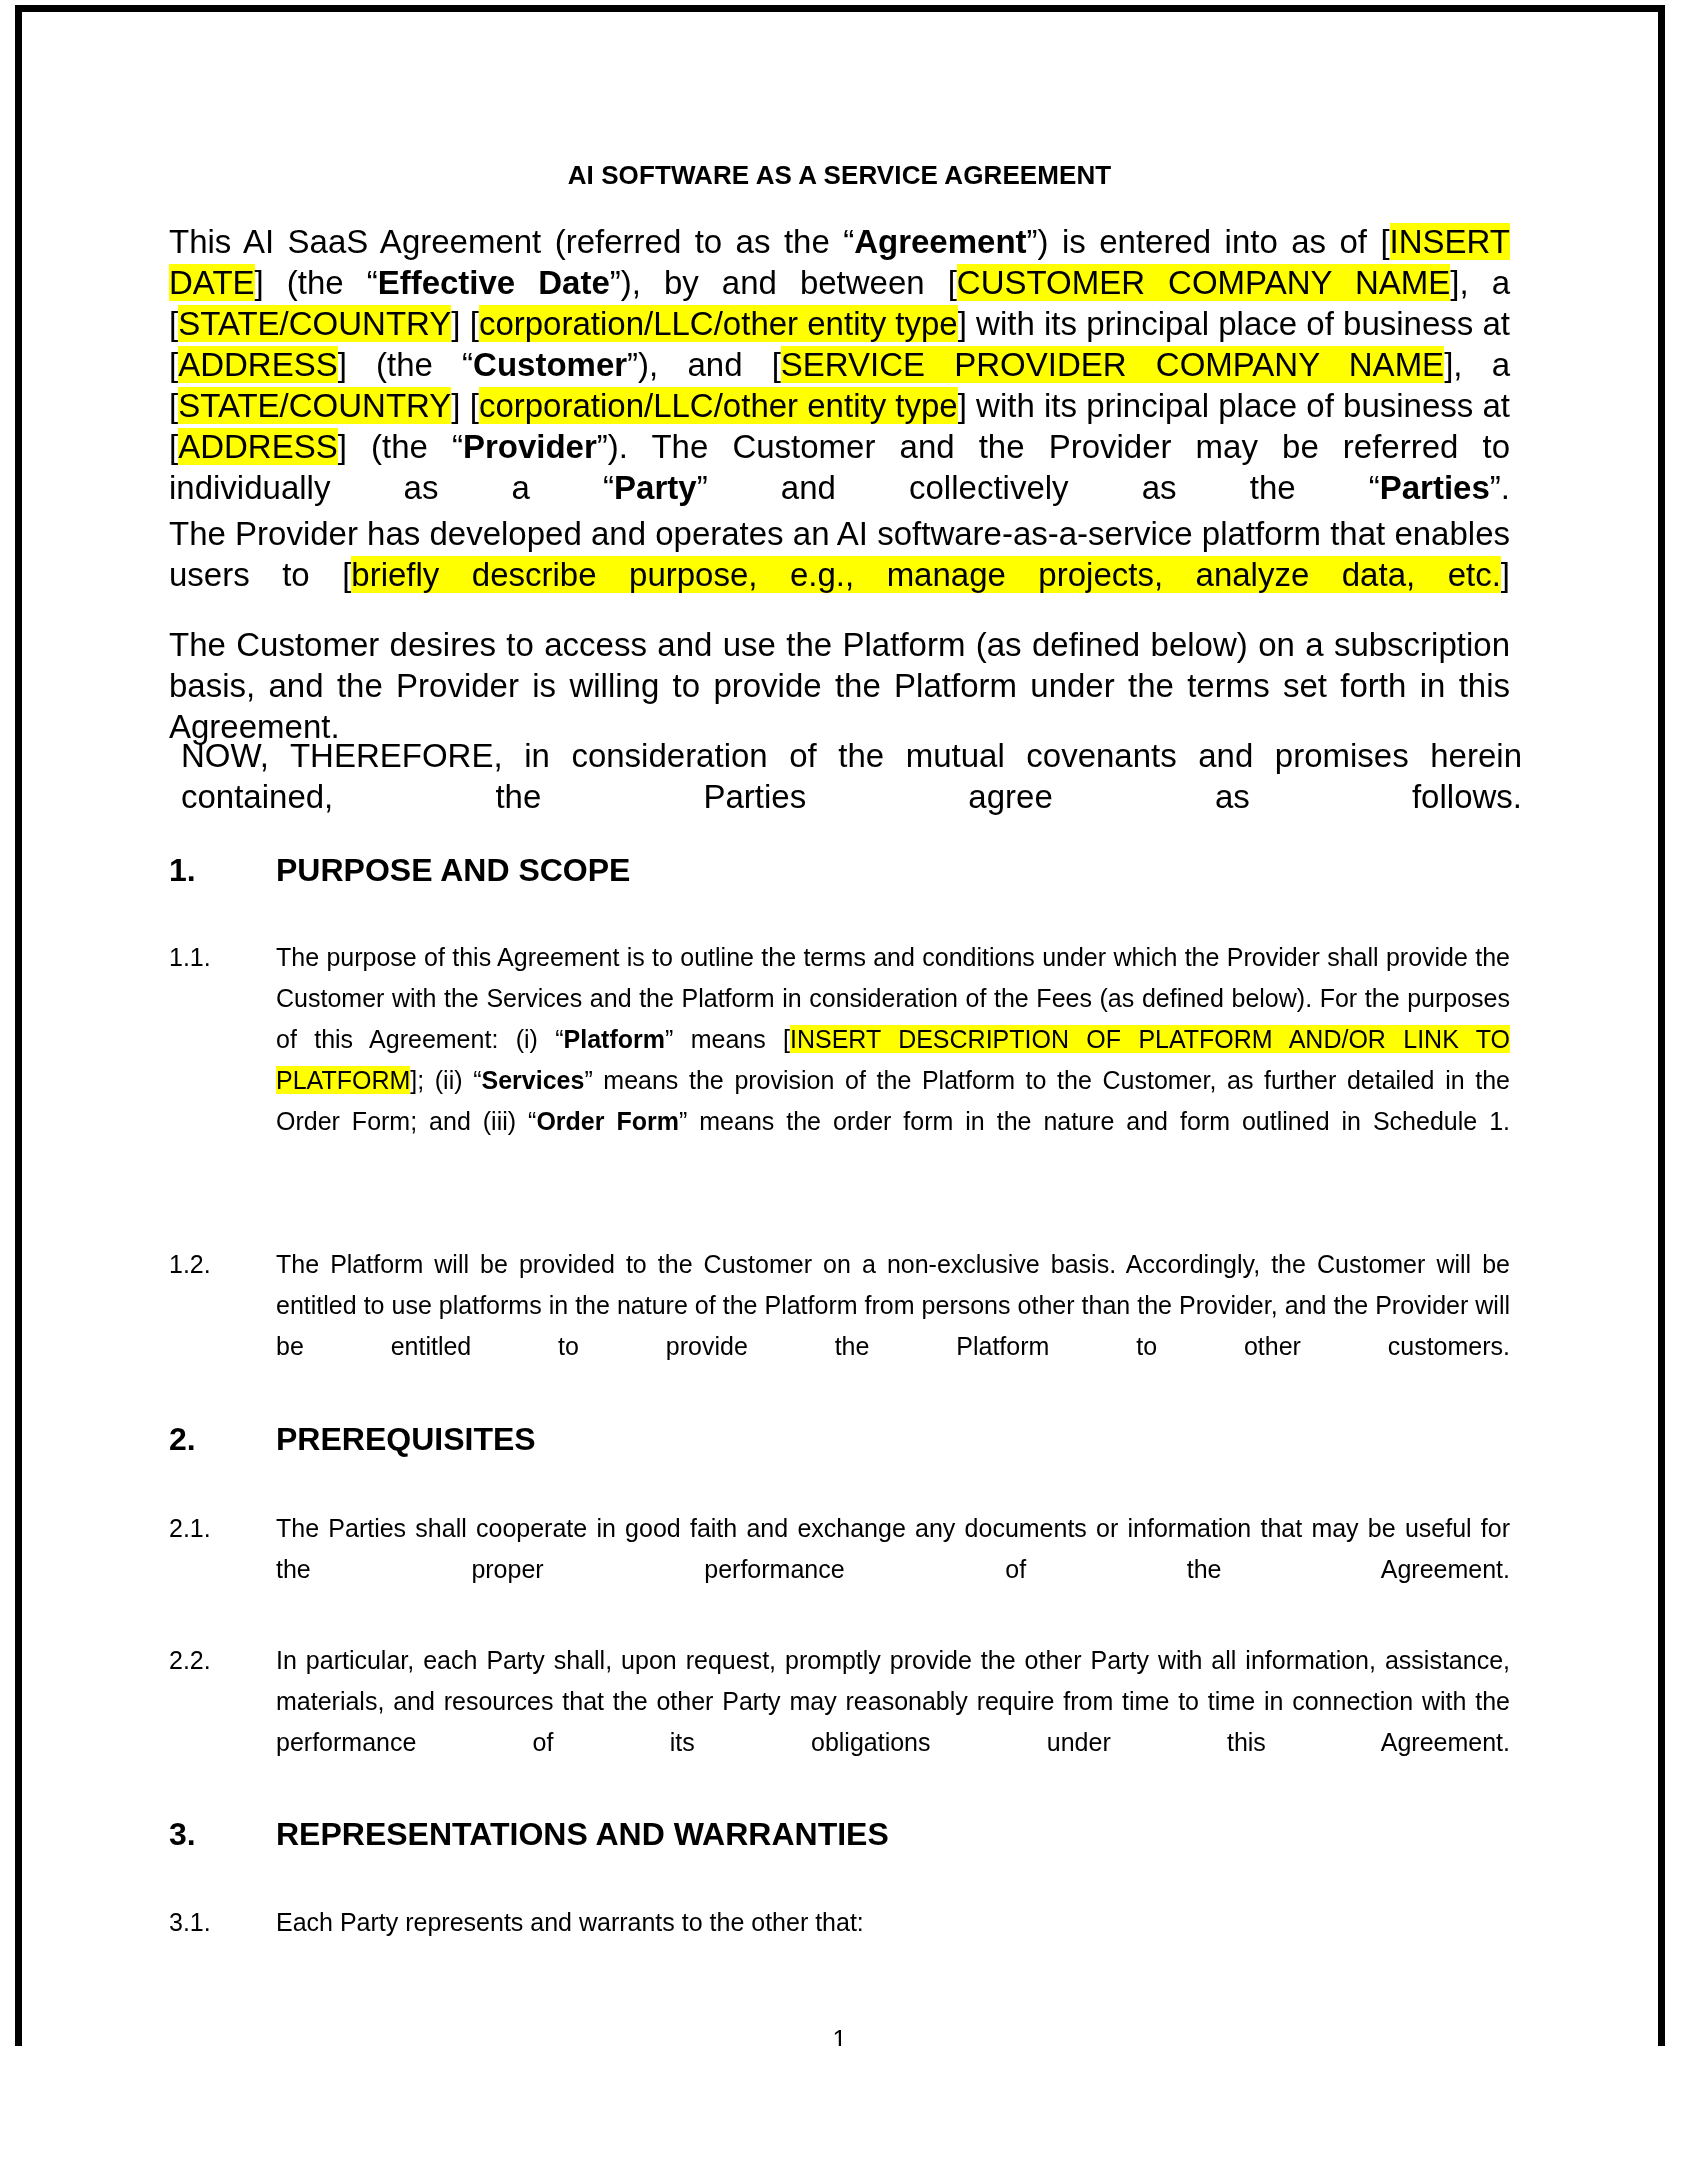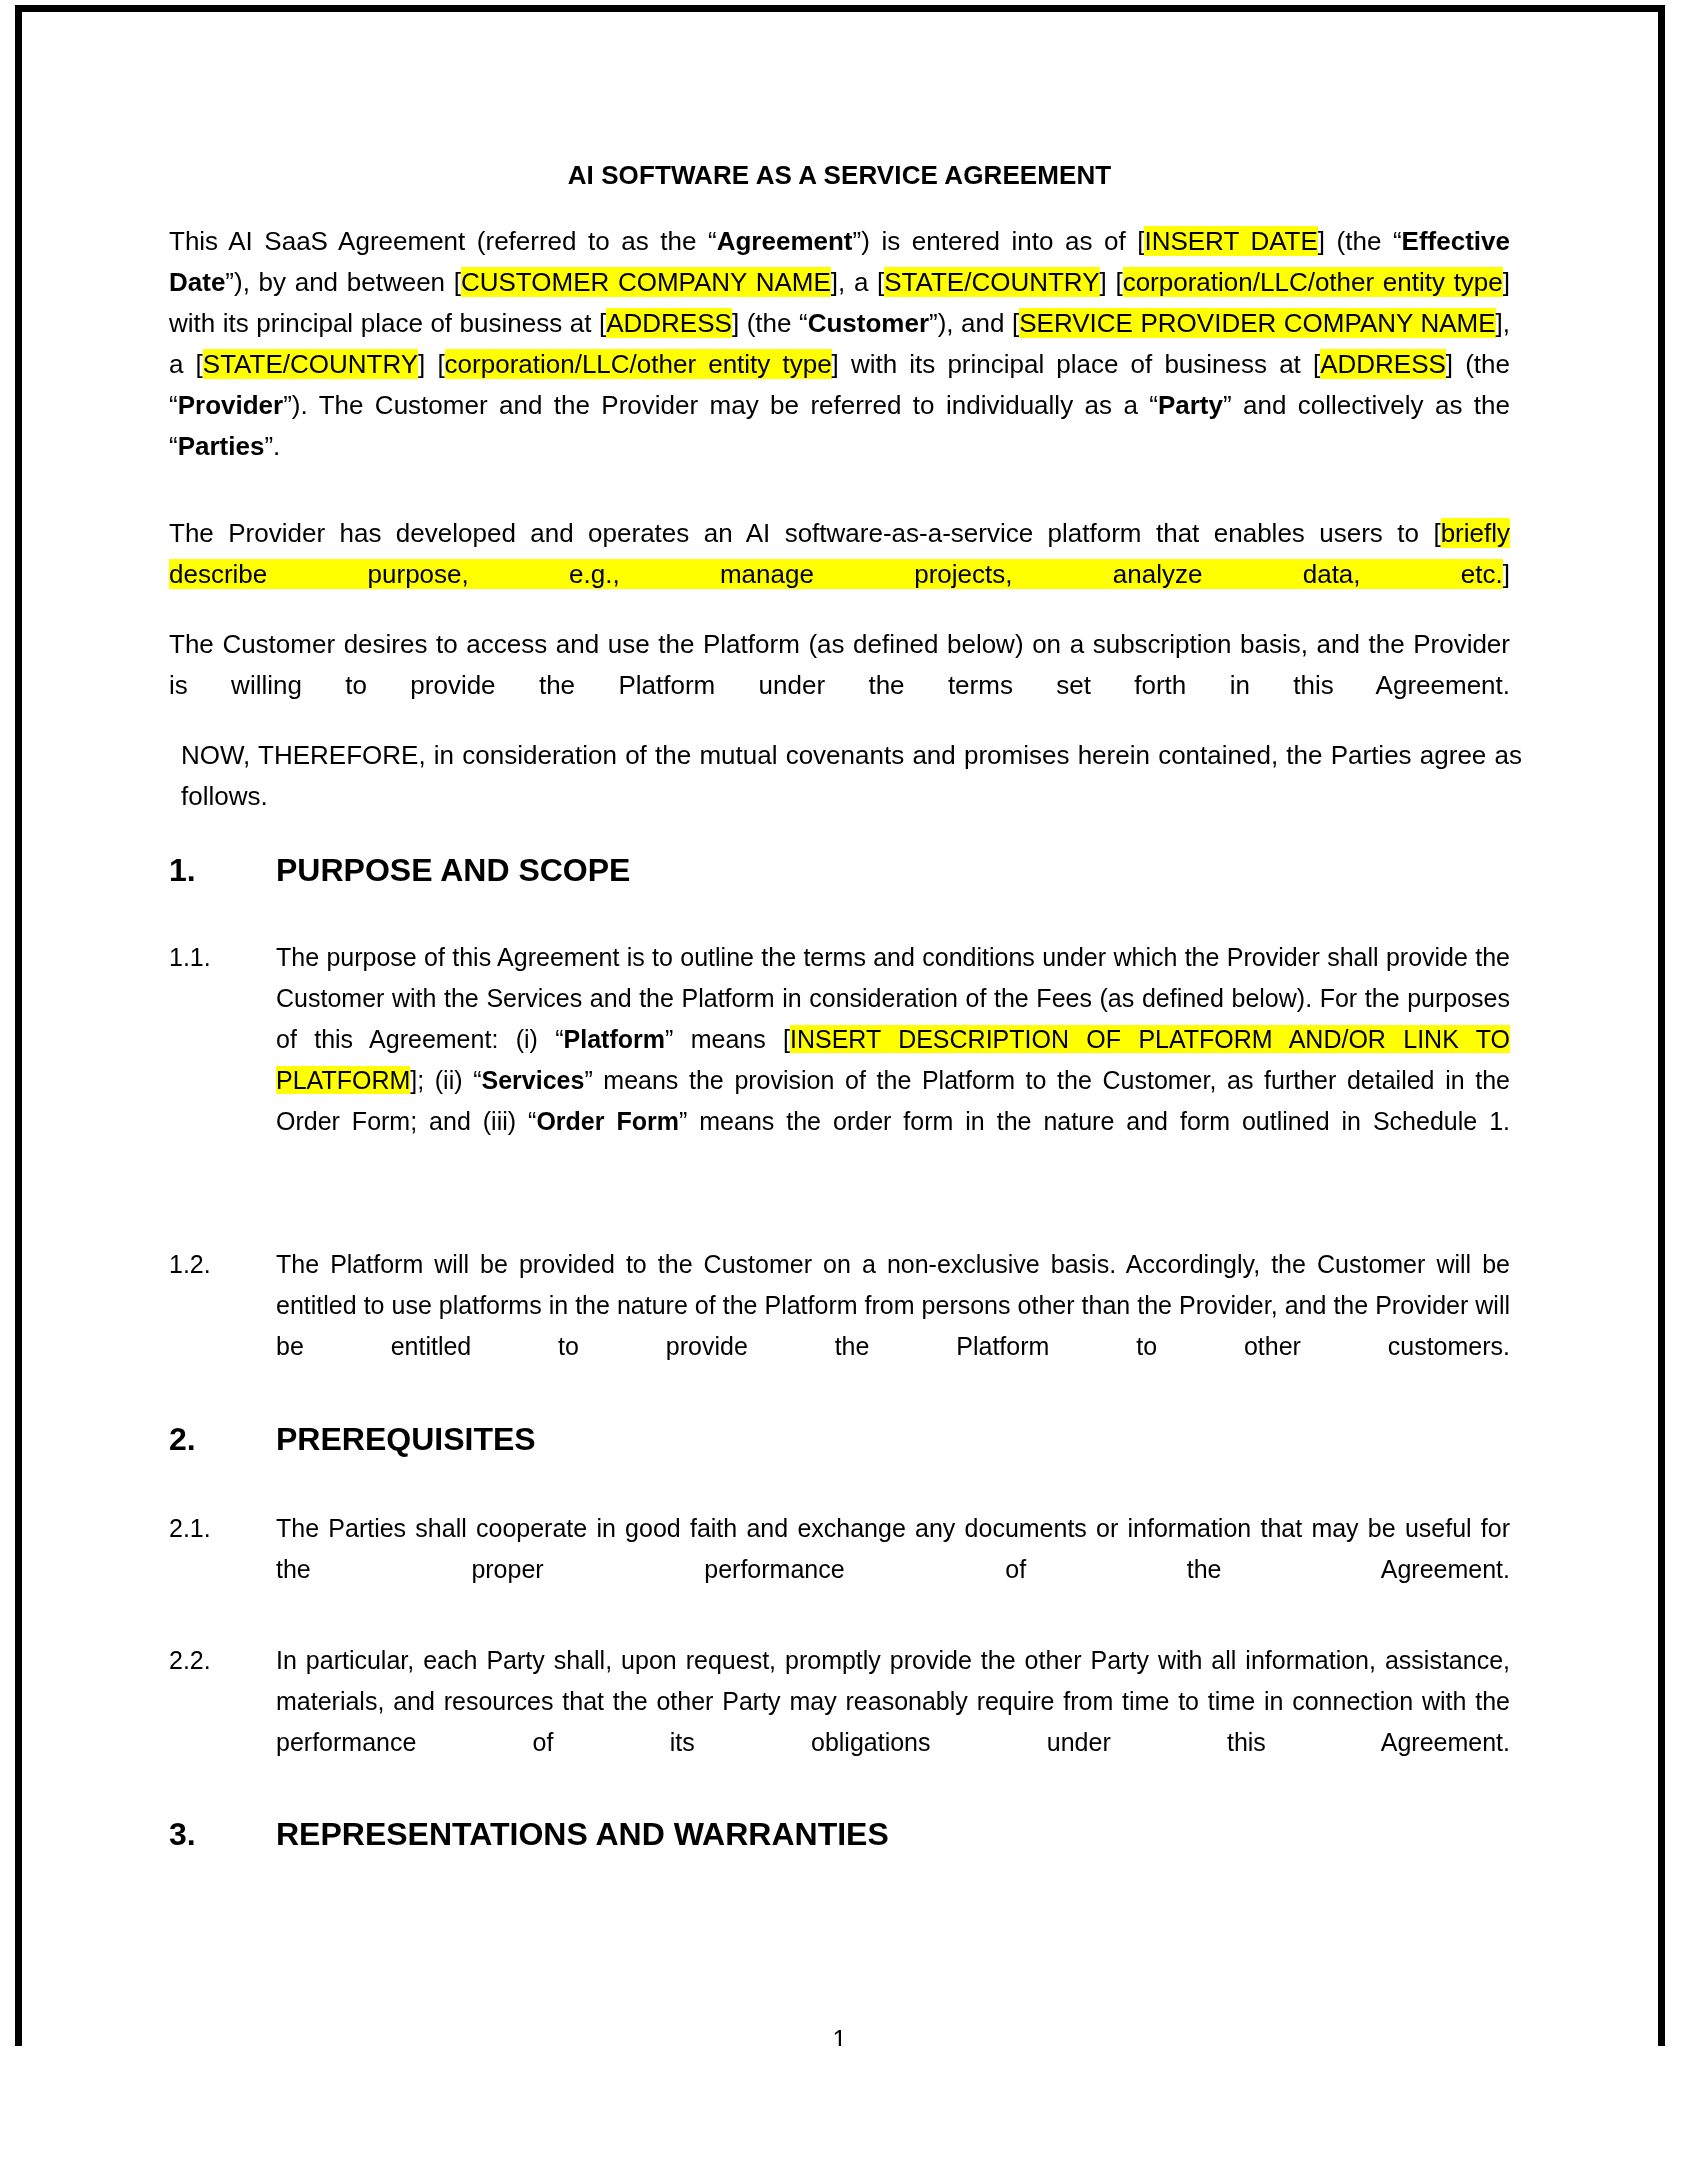--- a/index.html
+++ b/index.html
@@ -47,21 +47,21 @@
     font-size: 26px;
     font-weight: bold;
     letter-spacing: 0.1px;
     color: #000;
     line-height: 1.2;
   }
   .para {
     position: absolute;
     left: 0;
     width: 1341px;
-    font-size: 26px;
+    font-size: 33px;
     line-height: 41px;
     color: #000;
     text-align: justify;
     text-justify: inter-word;
     box-sizing: border-box;
   }
   
   .para::after {
     content: "";
     display: inline-block;
@@ -166,18 +166,22 @@
       <div class="body"><span>The Parties shall cooperate in good faith and exchange any documents or information that may be useful for the proper performance of the Agreement.</span></div>
     </div>
 
     <div class="clause" style="top:1640px;">
       <span class="num">2.2.</span>
       <div class="body"><span>In particular, each Party shall, upon request, promptly provide the other Party with all information, assistance, materials, and resources that the other Party may reasonably require from time to time in connection with the performance of its obligations under this Agreement.</span></div>
     </div>
 
     <div class="section-head" style="top:1814px;"><span class="num">3.</span><span class="label">REPRESENTATIONS AND WARRANTIES</span></div>
 
+    <div class="clause" style="top:1902px;">
+      <span class="num">3.1.</span>
+      <div class="body" style="text-align:left;"><span>Each Party represents and warrants to the other that:</span></div>
+    </div>
 
     <div class="page-number" style="top:2025px;">1</div>
 
   </div>
 </div>
 
 
 </body></html>

